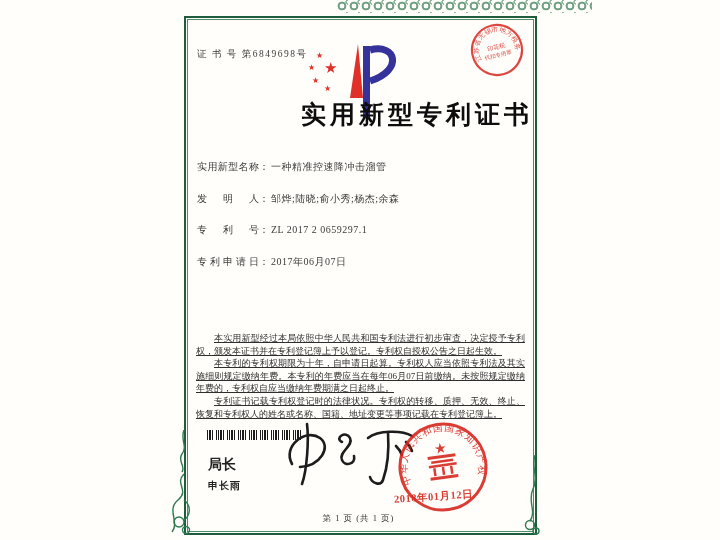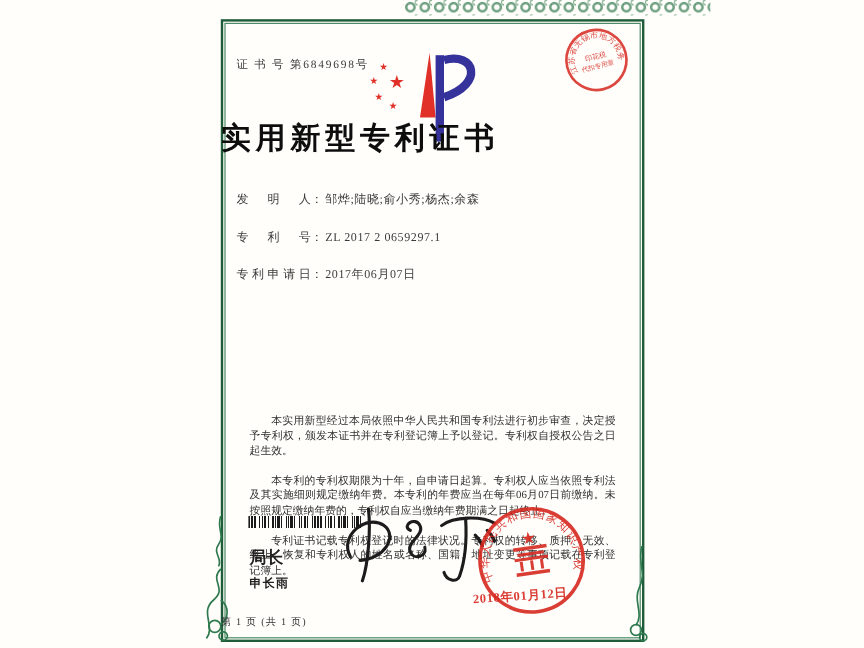--- a/index.html
+++ b/index.html
@@ -22,35 +22,35 @@
 
   
   .frame{position:absolute;left:184px;top:16px;width:349px;height:515px;border:2px solid #1f5c39;}
   .frame::after{content:"";position:absolute;inset:1px;border:1px solid #4d8a66;}
 
   .cert-no{position:absolute;left:197px;top:48px;font-size:9.5px;letter-spacing:1.5px;color:#3a3a3a;white-space:nowrap;}
 
   .logo{position:absolute;left:306px;top:40px;width:100px;height:80px;}
 
   .title{
-    position:absolute;left:184px;top:98px;width:349px;text-align:left;
+    position:absolute;left:184px;top:98px;width:349px;text-align:right;
     font-size:25px;font-weight:bold;letter-spacing:4px;color:#0d0d0d;white-space:nowrap;
   }
 
   .fields{position:absolute;left:197px;top:161px;width:330px;font-size:10px;color:#3b3b3b;}
   .field-row{margin-bottom:20.5px;white-space:nowrap;height:11px;line-height:11px;}
   .f-label{display:inline-block;width:62px;text-align:justify;text-align-last:justify;}
   .f-colon{display:inline-block;margin-right:2px;}
   .f-value{letter-spacing:.5px;}
 
   .paragraphs{
     position:absolute;left:196px;top:332px;width:329px;
     font-size:9px;line-height:12.6px;text-align:justify;color:#2e2e2e;
   }
-  .paragraphs p{margin:12px;text-indent:2em;}
+  .paragraphs p{margin:0;text-indent:2em;text-decoration:underline;}
 
   .barcode{
     position:absolute;left:207px;top:430px;width:94px;height:10px;
     background:repeating-linear-gradient(90deg,
       #1b1b1b 0 1px, transparent 1px 2px,
       #1b1b1b 2px 4px, transparent 4px 5px,
       #1b1b1b 5px 6px, transparent 6px 9px,
       #1b1b1b 9px 10px, transparent 10px 11px);
   }
 
@@ -59,21 +59,21 @@
 
   .signature{position:absolute;left:276px;top:422px;width:158px;height:74px;}
 
   .seal-grant{position:absolute;left:395px;top:419px;width:96px;height:96px;transform:rotate(-8deg);}
   .seal-date{
     position:absolute;left:394px;top:490px;font-size:10.5px;font-weight:bold;
     color:#d6281f;letter-spacing:.5px;transform:rotate(-4deg);white-space:nowrap;opacity:.9;
   }
   .seal-tax{position:absolute;left:468px;top:21px;width:58px;height:58px;transform:rotate(-14deg);}
 
-  .footer{position:absolute;left:184px;top:513px;width:349px;font-size:8.5px;color:#333;letter-spacing:1px;}
+  .footer{position:absolute;left:184px;top:513px;width:349px;text-align:center;font-size:8.5px;color:#333;letter-spacing:1px;}
 
   .ornament{position:absolute;}
   .orn-bl{left:160px;top:430px;width:50px;height:110px;}
   .orn-br{left:516px;top:455px;width:30px;height:82px;}
 
   svg text{font-family:"Liberation Serif","DejaVu Serif",serif;}
 </style>
 </head>
 <body>
 
@@ -92,20 +92,23 @@
     <text x="6" y="43" font-size="8" fill="#e03028">★</text>
     <text x="18" y="51" font-size="8" fill="#e03028">★</text>
     <polygon points="52,4 44,58 57,58" fill="#e03028"></polygon>
     <rect x="57" y="6" width="7" height="72" fill="#35339b"></rect>
     <path d="M64,10 C90,3 98,30 64,41" stroke="#35339b" stroke-width="7" fill="none"></path>
   </svg>
 
   <div class="title">实用新型专利证书</div>
 
   <div class="fields">
+    <div class="field-row">
+      <span class="f-label">实用新型名称</span><span class="f-colon">：</span><span class="f-value">一种精准控速降冲击溜管</span>
+    </div>
     <div class="field-row">
       <span class="f-label">发明人</span><span class="f-colon">：</span><span class="f-value">邹烨;陆晓;俞小秀;杨杰;余森</span>
     </div>
     <div class="field-row">
       <span class="f-label">专利号</span><span class="f-colon">：</span><span class="f-value">ZL 2017 2 0659297.1</span>
     </div>
     <div class="field-row">
       <span class="f-label">专利申请日</span><span class="f-colon">：</span><span class="f-value">2017年06月07日</span>
     </div>
   </div>

